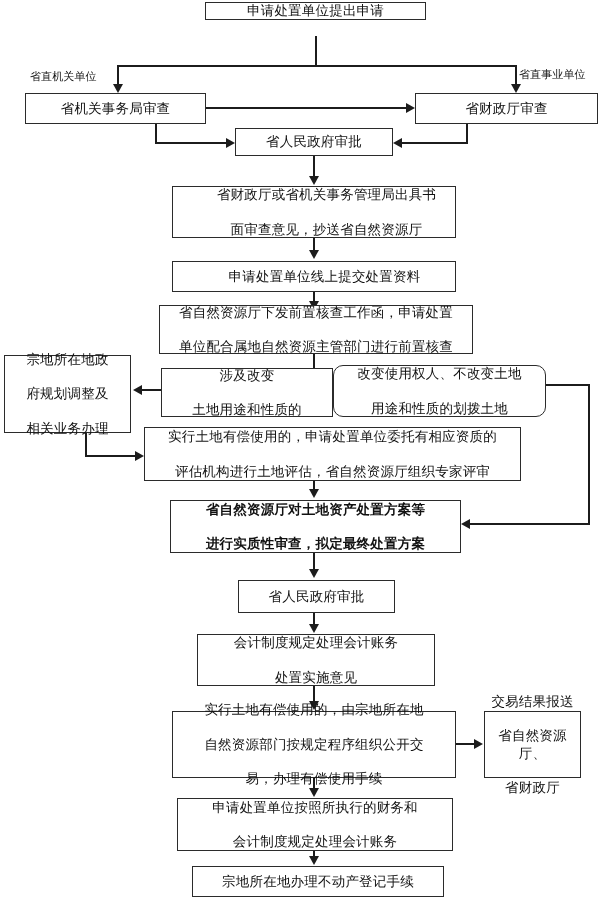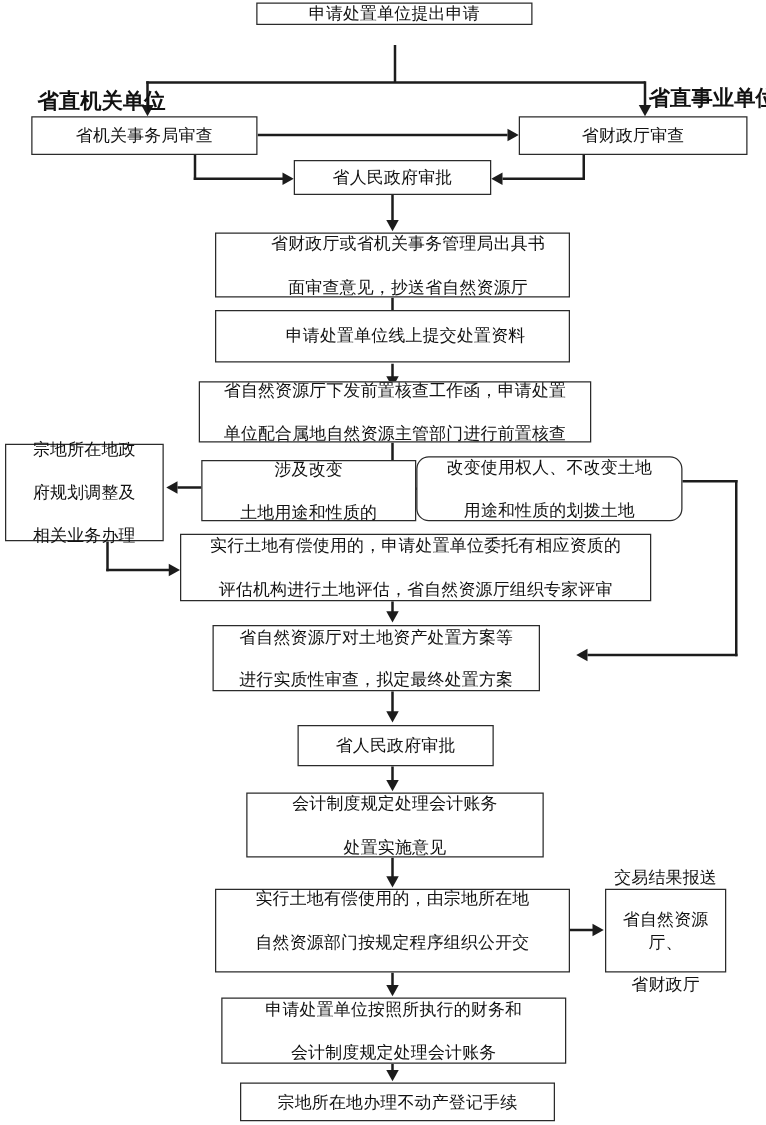--- a/index.html
+++ b/index.html
@@ -17,26 +17,25 @@
     color:#111111;
     font-size:13.5px;
     line-height:1.28;
     letter-spacing:0.2px;
     padding:1px 3px;
     z-index:3;
   }
   .node span{display:block;width:100%;}
   .edge-label{
     position:absolute;
-    font-size:17px;
+    font-size:11px;
     color:#111111;
     white-space:nowrap;
     z-index:4;
     letter-spacing:0.1px;
-    font-weight:bold;
   }
   .ln{position:absolute;background:#1c1c1c;z-index:1;}
   .ln.h{height:2px;}
   .ln.v{width:2px;}
   .arrow{position:absolute;width:0;height:0;z-index:2;}
   .arrow.down{border-left:5px solid transparent;border-right:5px solid transparent;border-top:9px solid #1c1c1c;}
   .arrow.right{border-top:5px solid transparent;border-bottom:5px solid transparent;border-left:9px solid #1c1c1c;}
   .arrow.left{border-top:5px solid transparent;border-bottom:5px solid transparent;border-right:9px solid #1c1c1c;}
 </style>
 </head>
@@ -94,21 +93,21 @@
   <div class="node" style="left:172px;top:186px;width:284px;height:52px;padding-left:28px;">
     <span>
       <span>省财政厅或省机关事务管理局出具书</span><br>
       <span>面审查意见，抄送省自然资源厅</span>
     </span>
   </div>
 
   <div class="ln v" style="left:313px;top:238px;height:14px;"></div>
   <div class="arrow down" style="left:309px;top:250px;"></div>
 
-  <div class="node" style="left:172px;top:248px;width:284px;height:42px;padding-left:24px;">
+  <div class="node" style="left:172px;top:261px;width:284px;height:31px;padding-left:24px;">
     <span>申请处置单位线上提交处置资料</span>
   </div>
 
   <div class="ln v" style="left:313px;top:291px;height:12px;"></div>
   <div class="arrow down" style="left:309px;top:301px;"></div>
 
   <div class="node" style="left:159px;top:305px;width:314px;height:49px;">
     <span>
       <span>省自然资源厅下发前置核查工作函，申请处置</span><br>
       <span>单位配合属地自然资源主管部门进行前置核查</span>
@@ -157,21 +156,21 @@
   <div class="node" style="left:144px;top:427px;width:377px;height:54px;">
     <span>
       <span>实行土地有偿使用的，申请处置单位委托有相应资质的</span><br>
       <span>评估机构进行土地评估，省自然资源厅组织专家评审</span>
     </span>
   </div>
 
   <div class="ln v" style="left:313px;top:481px;height:10px;"></div>
   <div class="arrow down" style="left:309px;top:489px;"></div>
 
-  <div class="node" style="left:170px;top:500px;width:262px;height:53px;">
+  <div class="node" style="left:170px;top:500px;width:291px;height:53px;font-weight:bold;">
     <span>
       <span>省自然资源厅对土地资产处置方案等</span><br>
       <span>进行实质性审查，拟定最终处置方案</span>
     </span>
   </div>
 
   <div class="ln v" style="left:313px;top:553px;height:18px;"></div>
   <div class="arrow down" style="left:309px;top:569px;"></div>
 
   <div class="node" style="left:238px;top:580px;width:157px;height:33px;">
@@ -188,20 +187,21 @@
     </span>
   </div>
 
   <div class="ln v" style="left:313px;top:686px;height:17px;"></div>
   <div class="arrow down" style="left:309px;top:701px;"></div>
 
   <div class="node" style="left:172px;top:711px;width:284px;height:67px;">
     <span>
       <span>实行土地有偿使用的，由宗地所在地</span><br>
       <span>自然资源部门按规定程序组织公开交</span><br>
+      <span>易，办理有偿使用手续</span>
     </span>
   </div>
 
   <div class="ln h" style="left:456px;top:743px;width:19px;"></div>
   <div class="arrow right" style="left:474px;top:739px;"></div>
 
   <div class="node" style="left:484px;top:711px;width:97px;height:67px;">
     <span>
       <span>交易结果报送</span><br>
       <span>省自然资源厅、</span><br>

